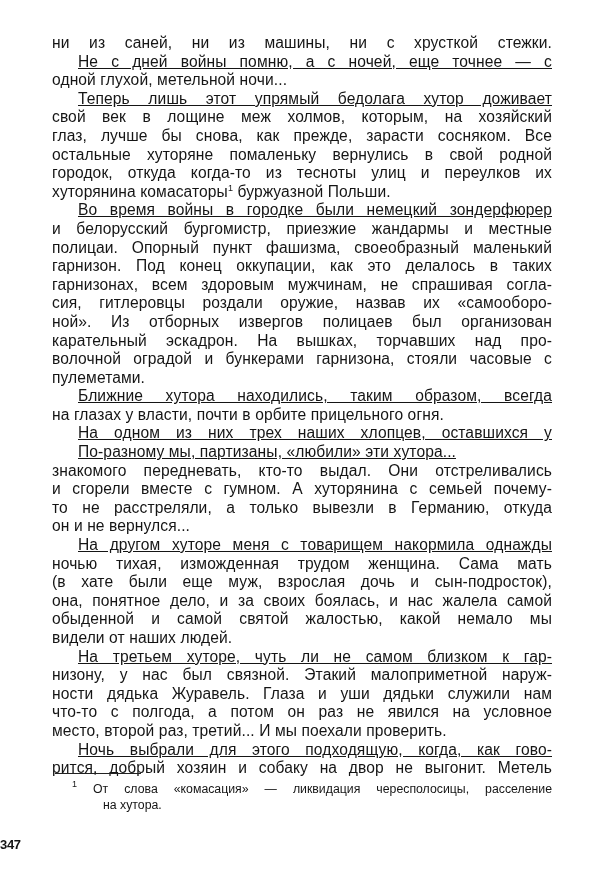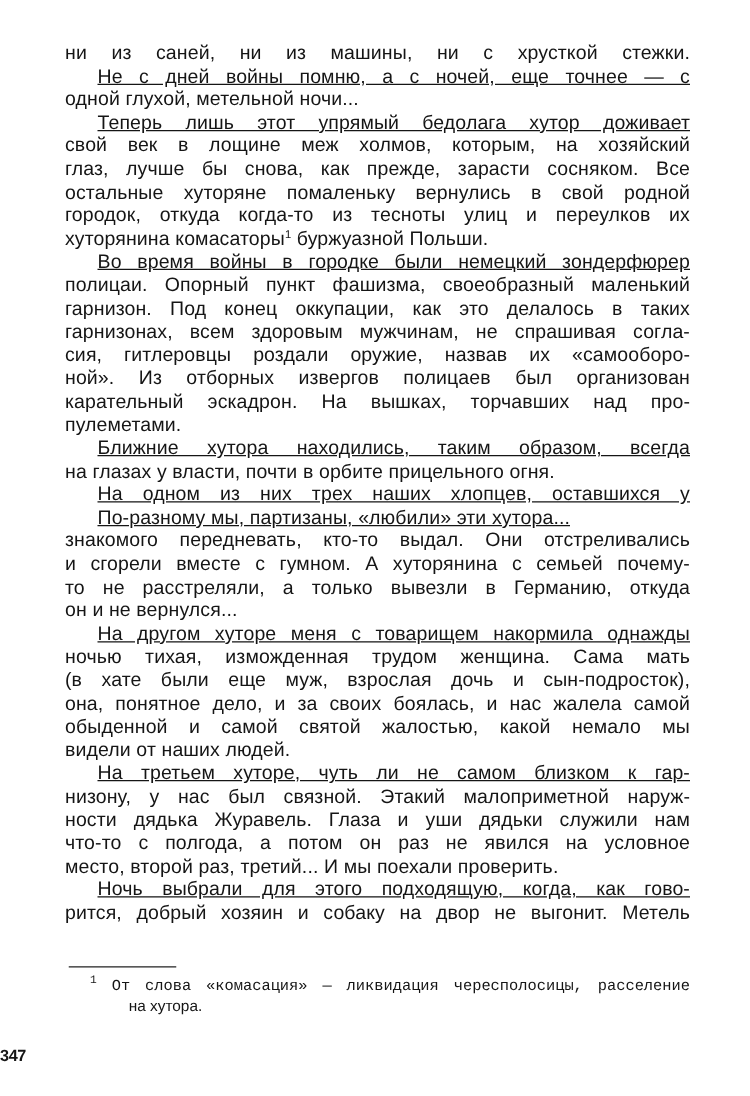--- a/index.html
+++ b/index.html
@@ -59,21 +59,21 @@
     }
     .footnote .fline {
       display: block;
       height: 16px;
       line-height: 16px;
       font-size: 12.3px;
       white-space: nowrap;
       text-align: justify;
       text-align-last: justify;
     }
-    .footnote .fline.indent { padding-left: 17px; font-family: Liberation Mono, monospace; }
+    .footnote .fline.indent { padding-left: 17px; }
     .footnote .fline.last { text-align-last: left; margin-left: 48px; }
     .page-number {
       position: absolute;
       left: 0;
       width: 600px;
       top: 837px;
       font-size: 13px;
       font-weight: bold;
       letter-spacing: -0.3px;
     }
@@ -91,26 +91,28 @@
   <span class="line indent">Теперь лишь этот упрямый бедолага хутор доживает</span>
   <span class="line">свой век в лощине меж холмов, которым, на хозяйский</span>
   <span class="line">глаз, лучше бы снова, как прежде, зарасти сосняком. Все</span>
   <span class="line">остальные хуторяне помаленьку вернулись в свой родной</span>
   <span class="line">городок, откуда когда-то из тесноты улиц и переулков их</span>
   <span class="line last">
     <span>хуторянина комасаторы</span><sup class="fn">1</sup> <span>буржуазной Польши.</span>
   </span>
 
   <span class="line indent">Во время войны в городке были немецкий зондерфюрер</span>
+  <span class="line">и белорусский бургомистр, приезжие жандармы и местные</span>
   <span class="line">полицаи. Опорный пункт фашизма, своеобразный маленький</span>
   <span class="line">гарнизон. Под конец оккупации, как это делалось в таких</span>
   <span class="line">гарнизонах, всем здоровым мужчинам, не спрашивая согла-</span>
   <span class="line">сия, гитлеровцы роздали оружие, назвав их «самооборо-</span>
   <span class="line">ной». Из отборных извергов полицаев был организован</span>
   <span class="line">карательный эскадрон. На вышках, торчавших над про-</span>
+  <span class="line">волочной оградой и бункерами гарнизона, стояли часовые с</span>
   <span class="line last">пулеметами.</span>
 
   <span class="line indent">Ближние хутора находились, таким образом, всегда</span>
   <span class="line last">на глазах у власти, почти в орбите прицельного огня.</span>
 
   <span class="line indent">На одном из них трех наших хлопцев, оставшихся у</span>
 
   <span class="line indent last">По-разному мы, партизаны, «любили» эти хутора...</span>
   <span class="line">знакомого передневать, кто-то выдал. Они отстреливались</span>
   <span class="line">и сгорели вместе с гумном. А хуторянина с семьей почему-</span>

